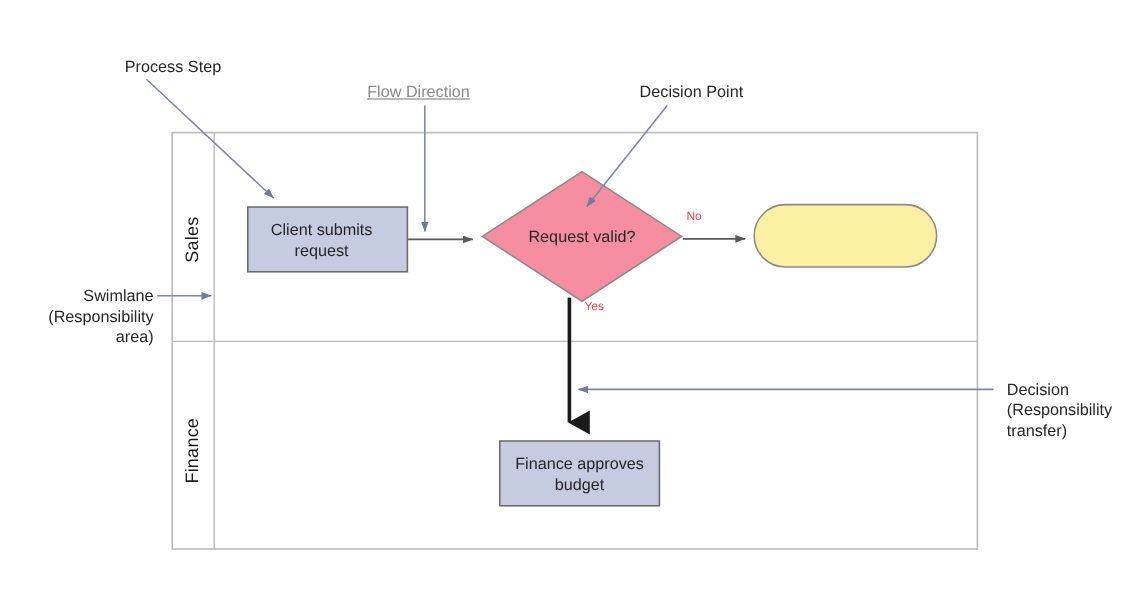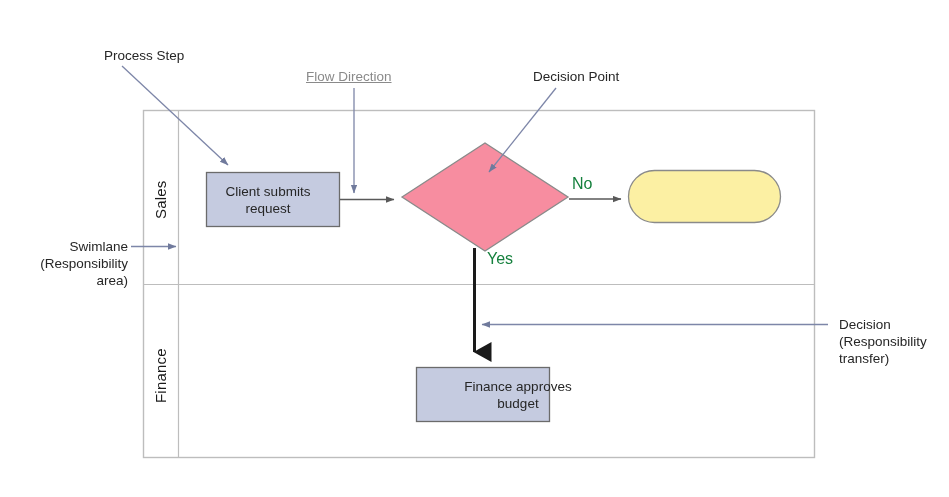--- a/index.html
+++ b/index.html
@@ -50,22 +50,22 @@
     position: absolute;
     font-size: 15px;
     color: #1a1a1a;
     writing-mode: vertical-rl;
     transform: rotate(180deg);
     text-align: center;
     letter-spacing: 0.2px;
   }
   .edge-label {
     position: absolute;
-    font-size: 16px;
-    color: #15803d;
+    font-size: 10px;
+    color: #ef4444;
   }
 </style>
 </head>
 <body>
 
 <div id="canvas">
 
   <svg id="svg-layer" viewBox="0 0 949 497" xmlns="http://www.w3.org/2000/svg">
     <defs>
       <marker id="arrow-flow" markerWidth="9" markerHeight="9" refX="8.2" refY="3.2" orient="auto" markerUnits="userSpaceOnUse">
@@ -108,21 +108,22 @@
     <line x1="131" y1="246.5" x2="176" y2="246.5" stroke="#7d86a8" stroke-width="1.3" marker-end="url(#arrow-anno)"></line>
 
     <line x1="828" y1="324.5" x2="482" y2="324.5" stroke="#7d86a8" stroke-width="1.3" marker-end="url(#arrow-anno)"></line>
   </svg>
 
   <div class="lane-title" style="left:152px; top:165px; width:20px; height:70px;">Sales</div>
   <div class="lane-title" style="left:152px; top:336px; width:20px; height:80px;">Finance</div>
 
   <div class="node-label" style="left:206px; top:172px; width:124px; height:55px;">Client submits
 request</div>
-  <div class="node-label" style="left:416px; top:367px; width:134px; height:55px;padding-left:35px;">Finance approves
+  <div class="node-label" style="left:415px; top:183px; width:140px; height:28px;">Request valid?</div>
+  <div class="node-label" style="left:416px; top:367px; width:134px; height:55px;">Finance approves
 budget</div>
 
   <div class="edge-label" style="left:572px; top:175px;">No</div>
   <div class="edge-label" style="left:487px; top:250px;">Yes</div>
 
   <div class="anno-text" style="left:104px; top:47px; text-align:left;">Process Step</div>
 
   <div class="anno-text gray" style="left:306px; top:68px; text-align:left;text-decoration:underline;">Flow Direction</div>
 
   <div class="anno-text" style="left:517px; top:68px; text-align:left;margin-left:16px;">Decision Point</div>

